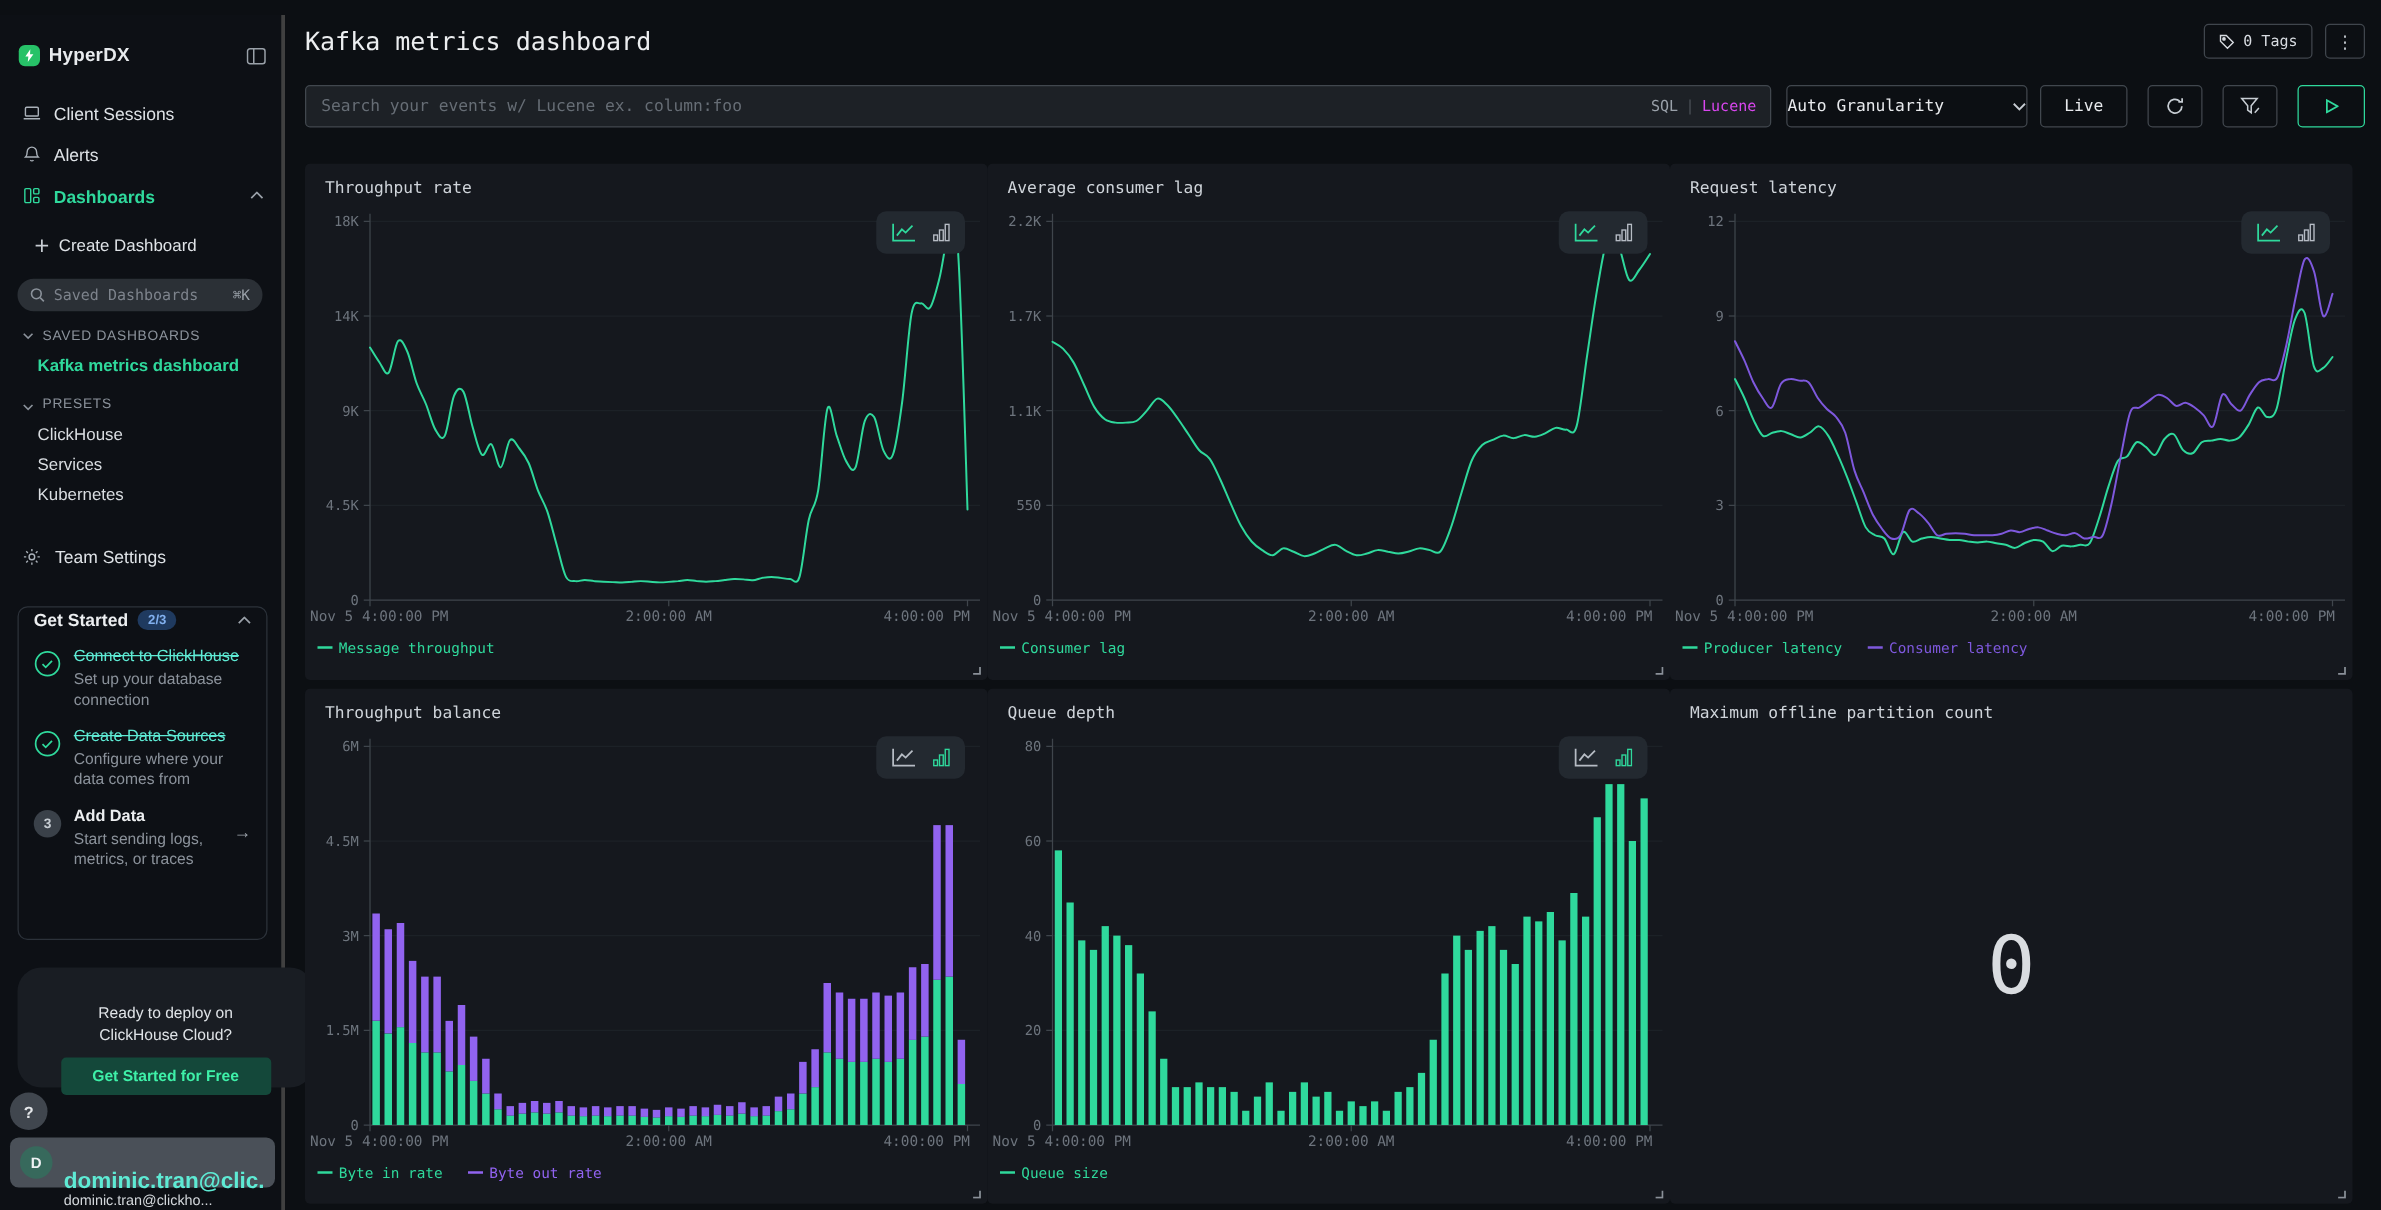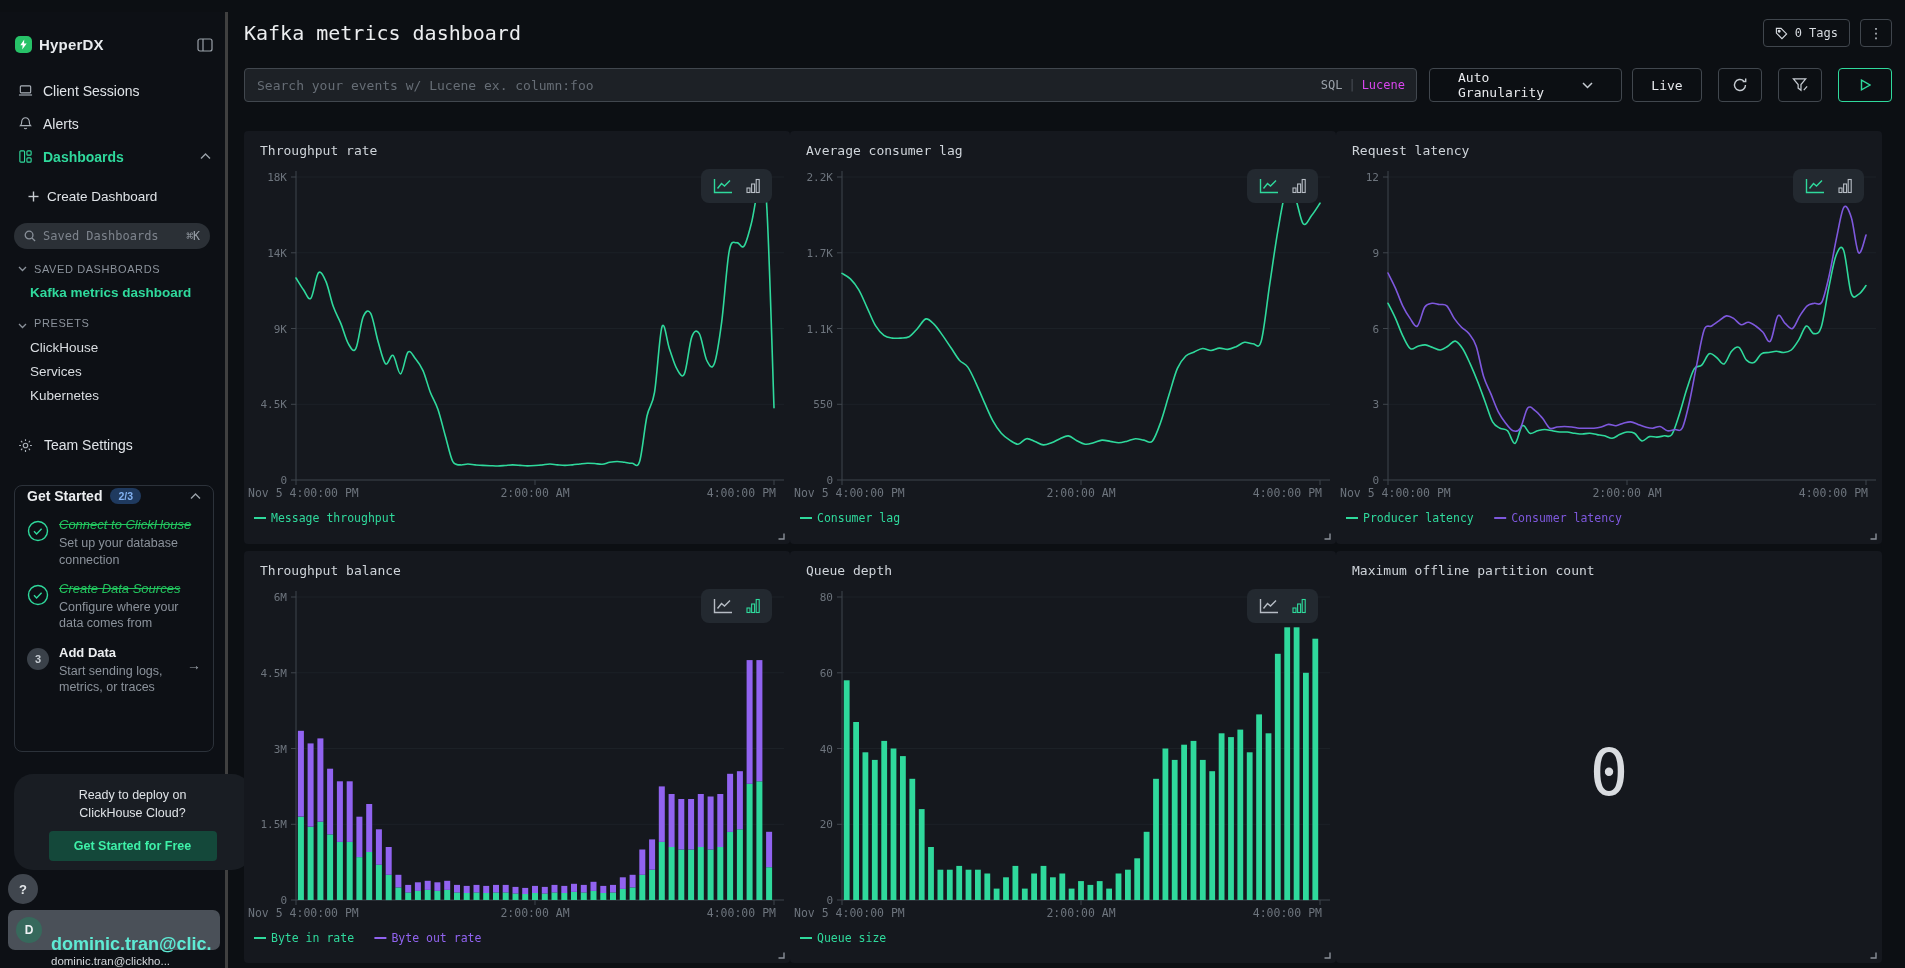--- a/index.html
+++ b/index.html
@@ -46,26 +46,26 @@
   .gs-title { font-size:14px; font-weight:bold; color:#eceef0; }
   .gs-badge { margin-left:8px; background:#1f3a5f; color:#82b1f0; font-size:10.5px; font-weight:bold;
     padding:2px 8px; border-radius:9px; }
   .gs-chev { margin-left:auto; color:#9aa1a9; display:flex; cursor:pointer; }
   .gs-step { display:flex; margin-top:13px; cursor:pointer; }
   .gs-ic { width:22px; flex:0 0 22px; margin-right:10px; padding-top:3px; }
   .gs-num { width:22px; height:22px; border-radius:50%; background:#3a4149; color:#c6ccd2;
     font-size:11px; font-weight:bold; display:flex; align-items:center; justify-content:center; }
   .gs-body { flex:1; }
   .gs-step-title { font-size:13px; color:#eceef0; font-weight:bold; line-height:1.25; }
-  .gs-step-title.done { color:#22c55e; text-decoration:line-through; font-weight:normal;font-style:italic; }
+  .gs-step-title.done { color:#5eead4; text-decoration:line-through; font-weight:normal; }
   .gs-step-sub { font-size:12.5px; color:#8b929b; line-height:1.3; margin-top:2px; }
   .gs-arrow { color:#9aa1a9; font-size:14px; padding-top:12px; }
 
   .deploy-card { position:absolute; top:762px; left:14px; width:237px; height:96px;
-    background:#191d23; border-radius:19px; padding:12px 10px; text-align:center; }
+    background:#191d23; border-radius:19px; padding:27px 10px; text-align:center; }
   .deploy-text { font-size:12.5px; color:#dfe3e7; line-height:1.45; }
   .deploy-btn { margin:9px auto 0; width:168px; height:30px; border:none; border-radius:4px;
     background:#14483a; color:#3ef0a8; font-weight:bold; font-size:12.5px; cursor:pointer;
     font-family:"Liberation Sans",sans-serif; display:flex; align-items:center; justify-content:center; }
   .help-btn { position:absolute; top:862px; left:8px; width:30px; height:30px; border-radius:50%;
     background:#40464e; color:#e4e7ea; font-size:13px; font-weight:bold;
     display:flex; align-items:center; justify-content:center; cursor:pointer; }
   .user-chip { position:absolute; top:898px; left:8px; width:212px; height:40px;
     background:#4a5058; border-radius:7px; display:flex; align-items:center; padding:0 8px; cursor:pointer; }
   .avatar { width:26px; height:26px; border-radius:50%; background:#37695c; color:#eef1f3;
@@ -92,21 +92,21 @@
   .search-wrap input::placeholder { color:#666d75; }
   .lang-toggle { position:absolute; right:12px; top:0; height:34px; display:flex; align-items:center;
     gap:6px; font-family:"DejaVu Sans Mono",monospace; font-size:12px; }
   .lang-sql { color:#9aa1a9; cursor:pointer; } .lang-sep { color:#4a5057; }
   .lang-lucene { color:#d946ef; cursor:pointer; }
   .date-box { width:352px; height:34px; margin-left:10px; background:#262b31; border-radius:4px;
     display:flex; align-items:center; gap:9px; padding:0 12px; cursor:pointer;
     font-family:"DejaVu Sans Mono",monospace; font-size:13px; color:#e8eaed; }
   .date-box .cal { color:#9aa1a9; display:flex; }
   .gran-box { width:193px; height:34px; margin-left:12px; border:1px solid #41474e; border-radius:4px;
-    display:flex; align-items:center; padding:0 28px; cursor:pointer; background:transparent;
+    display:flex; align-items:center; padding:0 0; cursor:pointer; background:transparent;
     font-family:"DejaVu Sans Mono",monospace; font-size:13px; color:#e8eaed; }
   .gran-box .chev { margin-left:auto; color:#c6ccd2; display:flex; }
   .live-btn { width:70px; height:34px; margin-left:10px; border:1px solid #41474e; border-radius:4px;
     background:transparent; color:#e8eaed; font-family:"DejaVu Sans Mono",monospace; font-size:13px;
     display:flex; align-items:center; justify-content:center; cursor:pointer; }
   .icon-btn { width:44px; height:34px; margin-left:16px; border:1px solid #41474e; border-radius:4px;
     background:transparent; color:#c6ccd2; display:flex; align-items:center; justify-content:center; cursor:pointer; }
   .play-btn { width:54px; margin-left:16px; border-color:#2fd99c; color:#2fd99c; }
 
   

